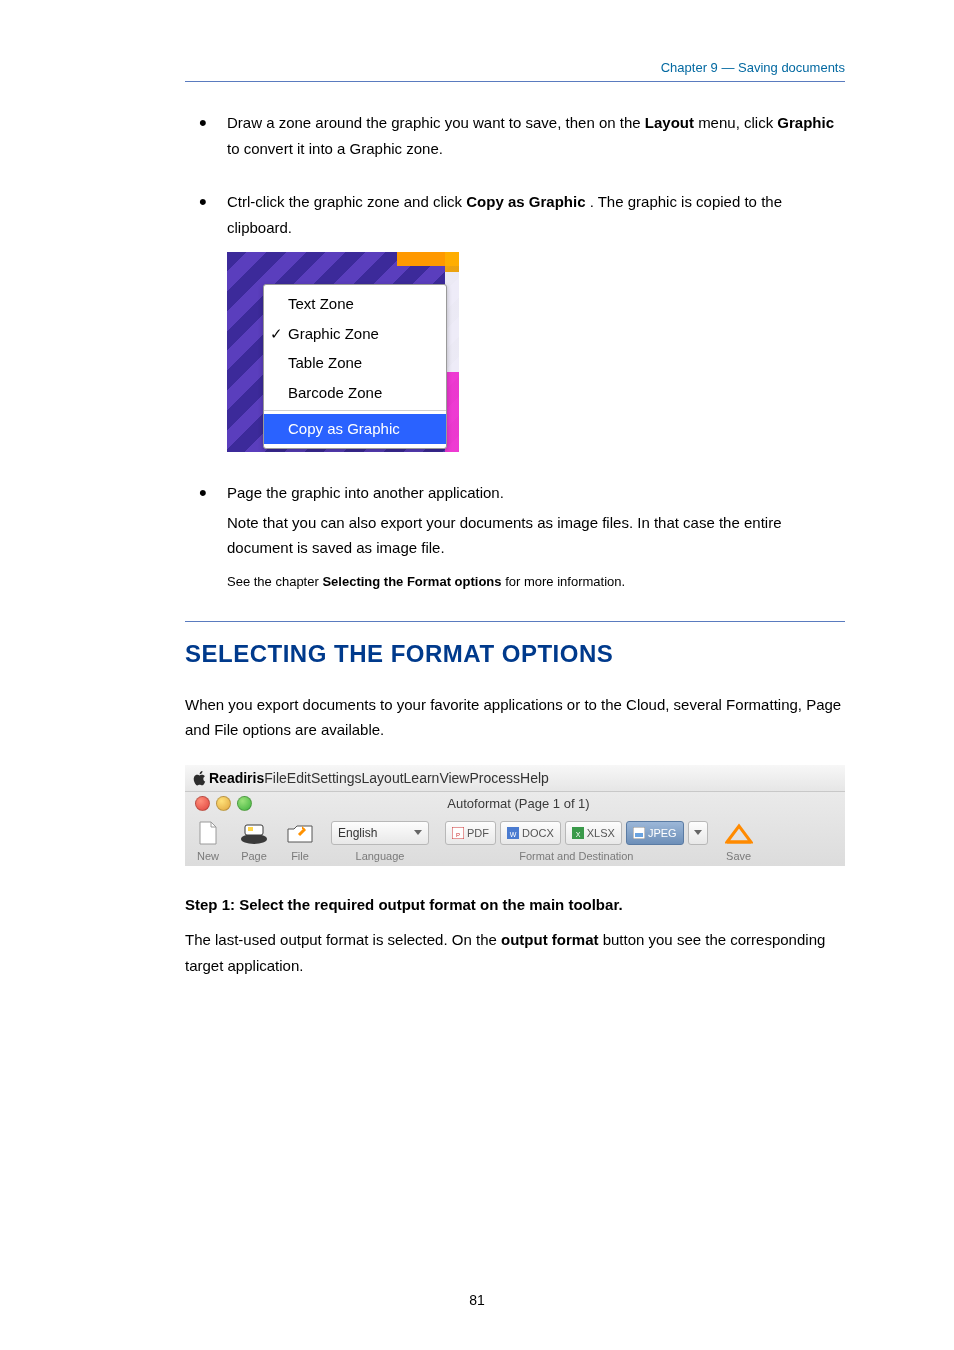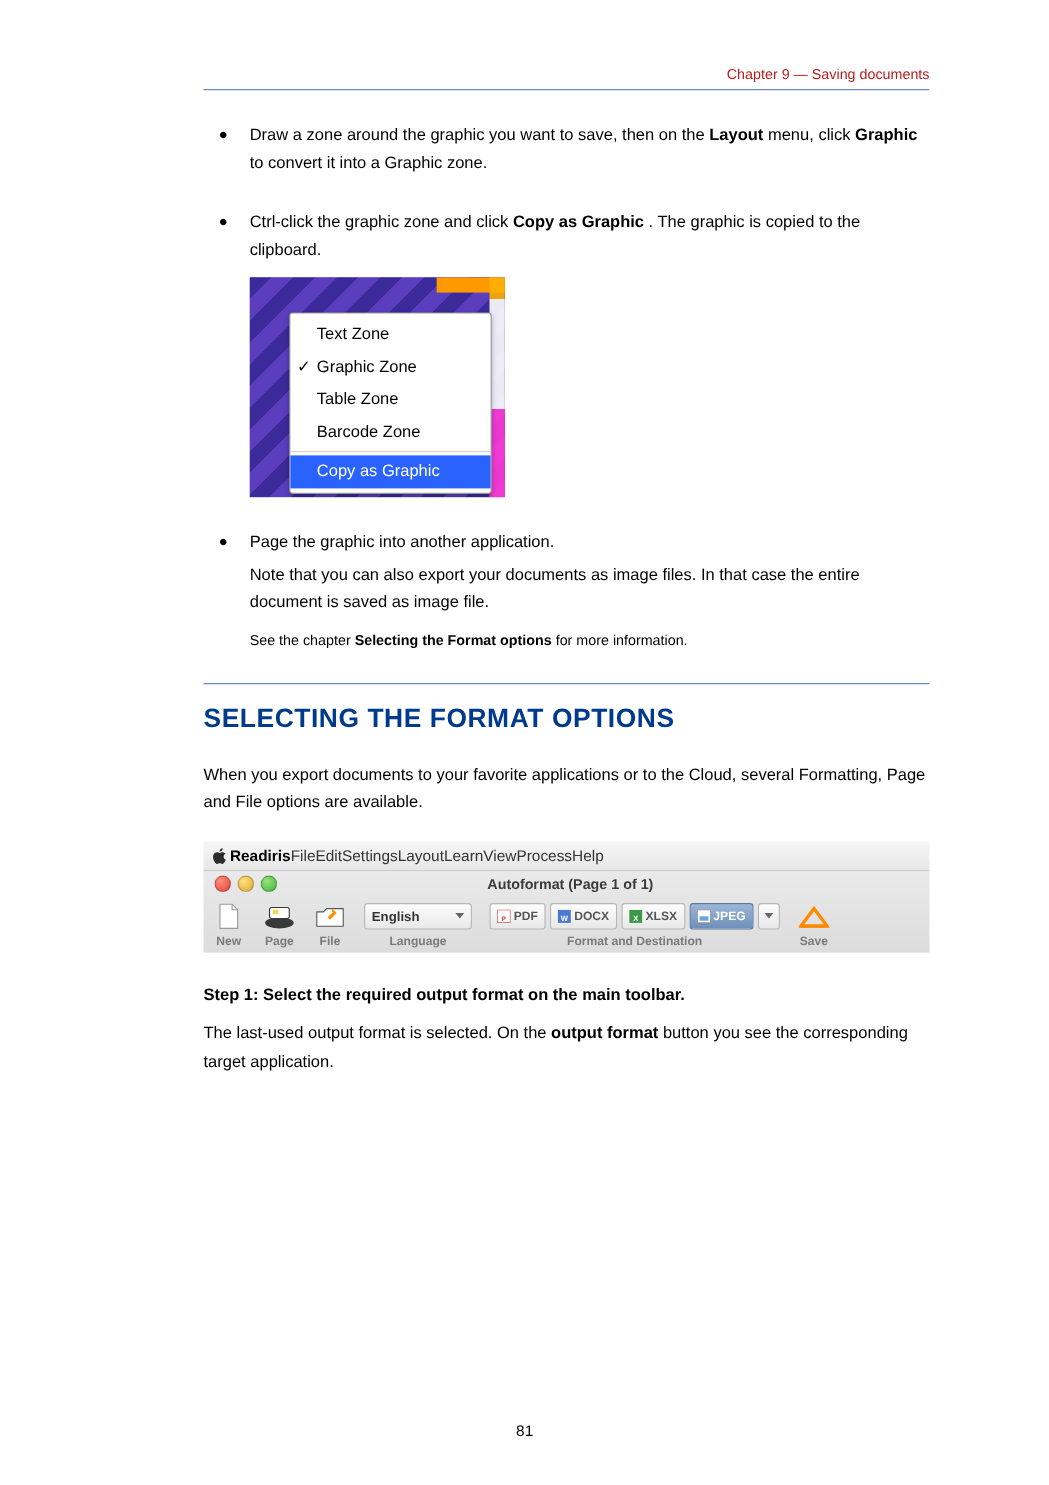--- a/index.html
+++ b/index.html
@@ -20,21 +20,21 @@
     width: 660px;
   }
   .top-rule {
     border: none;
     border-top: 1px solid #5a7bbf;
     margin: 0 0 24px 0;
   }
   .header-right {
     text-align: right;
     font-size: 13px;
-    color: #b91c1c;
+    color: #0369a1;
     margin-bottom: 6px;
   }
   ul.bullets {
     margin: 28px 0 0 0;
     padding: 0 0 0 42px;
     list-style: none;
   }
   ul.bullets > li {
     position: relative;
     margin-bottom: 28px;
@@ -165,21 +165,20 @@
   .tb-menubar .apple {
     width: 18px; height: 18px;
     display: inline-block;
   }
   .tb-menubar .mb-item { cursor: default; }
   .tb-menubar .mb-item.bold { font-weight: bold; color: #000; }
 
   .tb-window {
     background: linear-gradient(#eaeaea,#dcdcdc);
     border-top: 1px solid #c8c8c8;
-    font-weight: bold;
   }
   .tb-titlebar {
     height: 24px;
     display: flex;
     align-items: center;
   }
   .traffic {
     display: flex;
     gap: 6px;
     padding-left: 10px;

